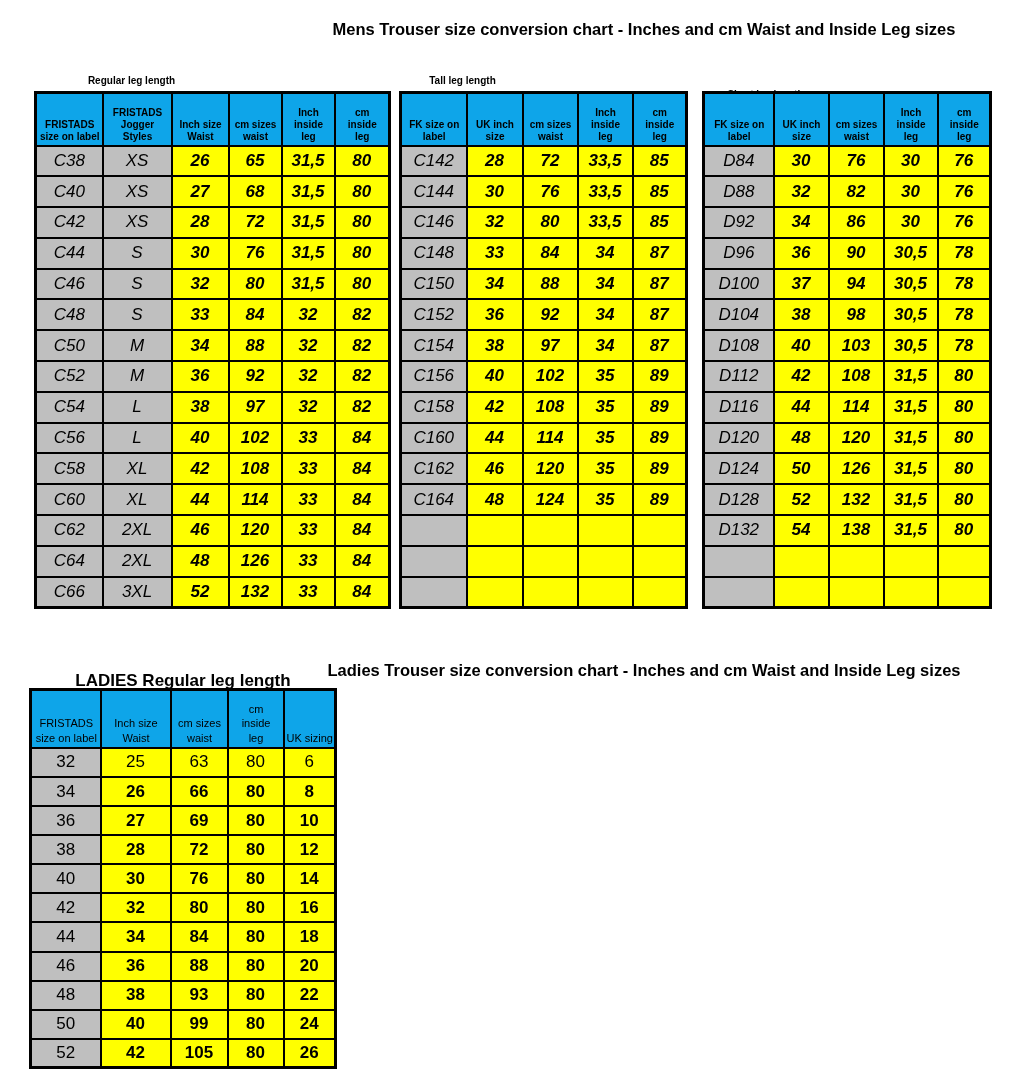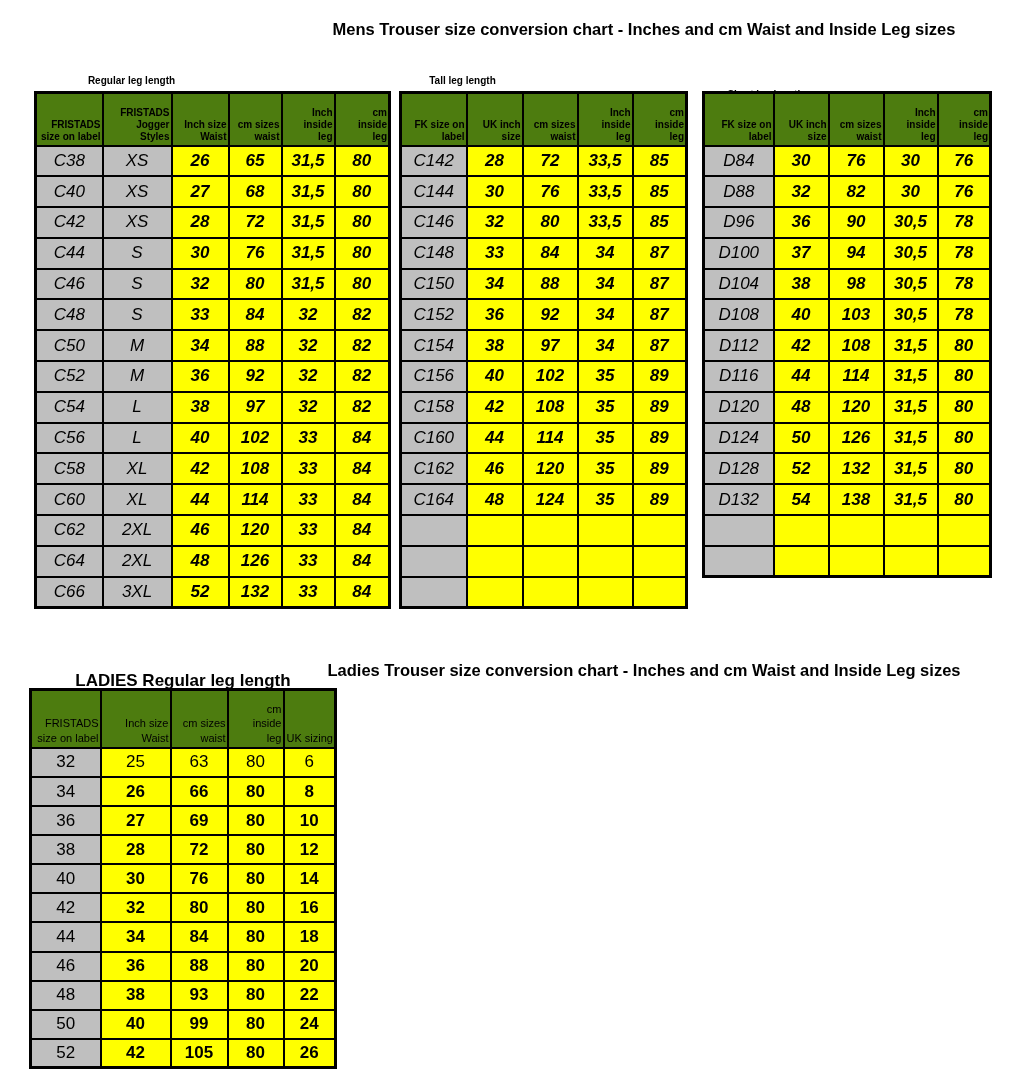--- a/index.html
+++ b/index.html
@@ -51,23 +51,23 @@
   #t2 { left: 399px; top: 91px; }
   #t3 { left: 702px; top: 91px; }
   #t4 { left: 29px;  top: 688px; }
 
   th, td {
     border: 2px solid var(--border);
     overflow: hidden;
     padding: 0;
   }
   th {
-    background: #4d7c0f;
+    background: #0ea5e9;
     vertical-align: bottom;
-    text-align: right;
+    text-align: center;
     font-weight: 700;
     font-size: 10px;
     line-height: 1.18;
     padding: 11px 1px 2px 2px;
     white-space: pre-line;
   }
   #t4 th {
     font-weight: 400;
     font-size: 11px;
     line-height: 1.3;
@@ -420,20 +420,27 @@
         <td class="val">76</td>
       </tr>
       <tr>
         <td class="lbl">D88</td>
         <td class="val">32</td>
         <td class="val">82</td>
         <td class="val">30</td>
         <td class="val">76</td>
       </tr>
       <tr>
+        <td class="lbl">D92</td>
+        <td class="val">34</td>
+        <td class="val">86</td>
+        <td class="val">30</td>
+        <td class="val">76</td>
+      </tr>
+      <tr>
         <td class="lbl">D96</td>
         <td class="val">36</td>
         <td class="val">90</td>
         <td class="val">30,5</td>
         <td class="val">78</td>
       </tr>
       <tr>
         <td class="lbl">D100</td>
         <td class="val">37</td>
         <td class="val">94</td>

